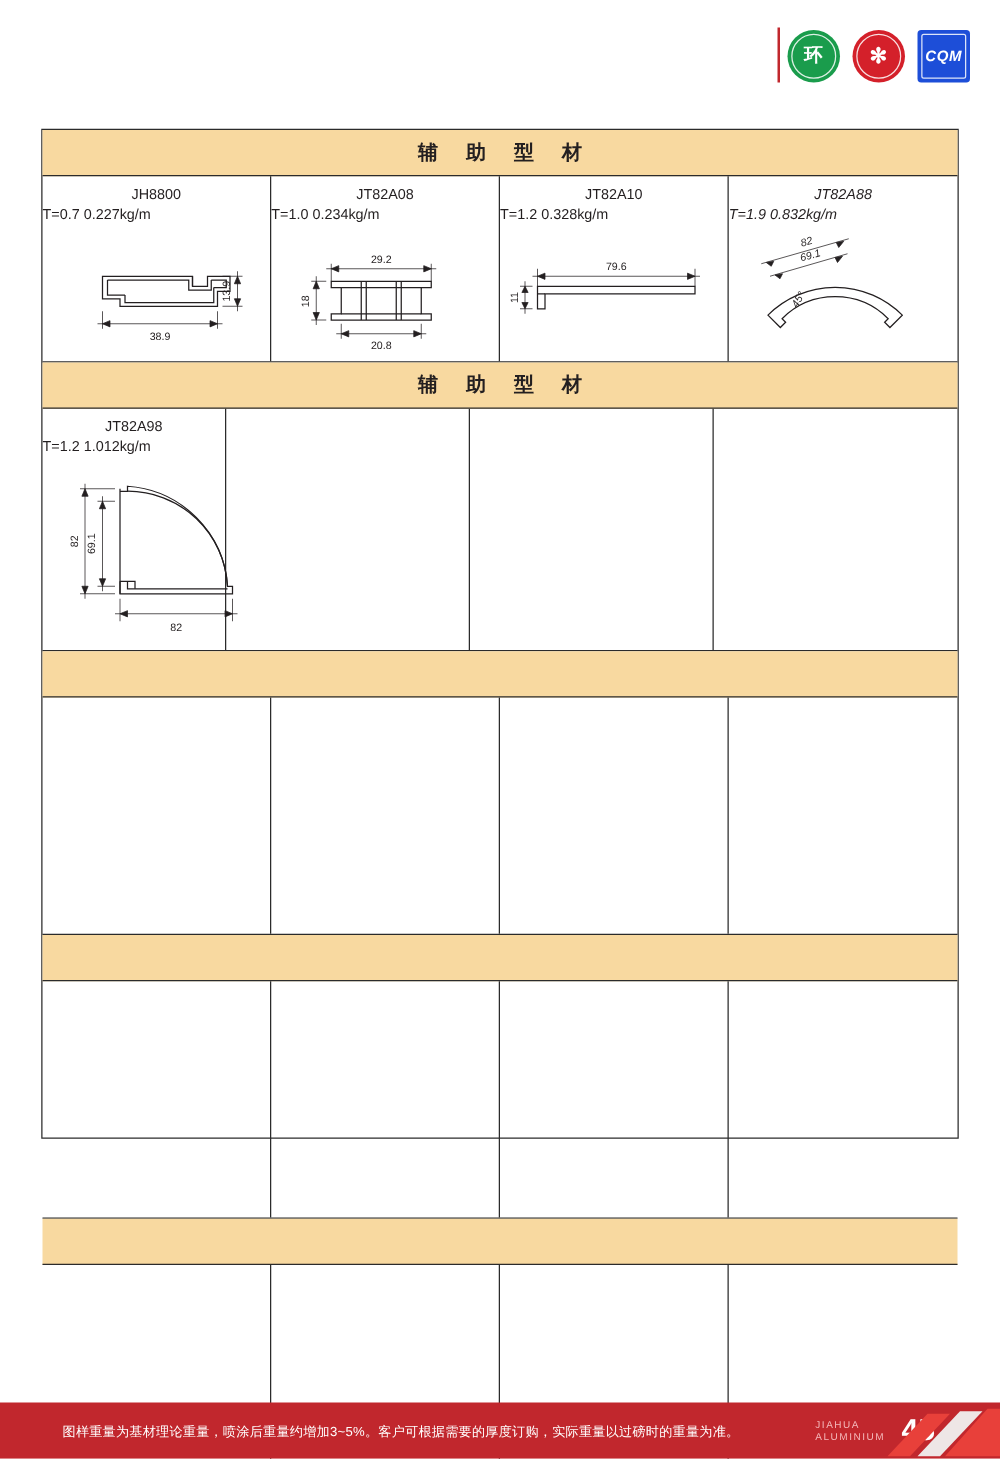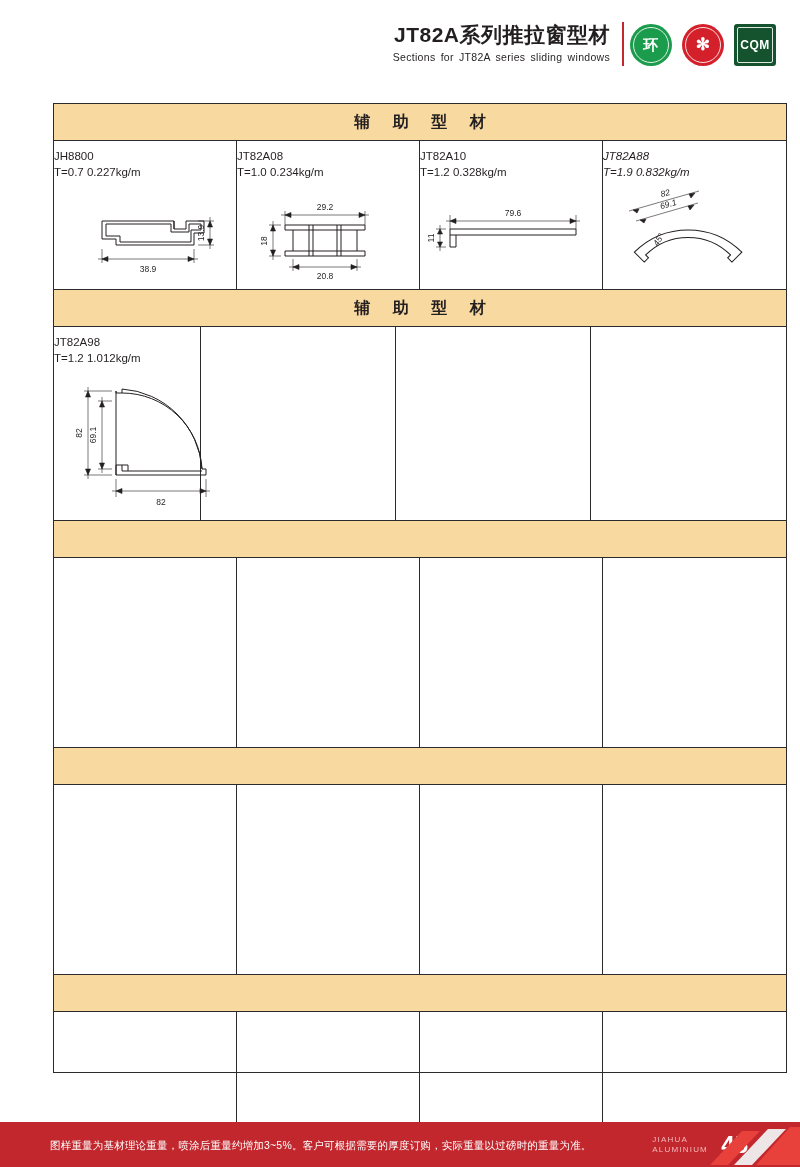--- a/index.html
+++ b/index.html
@@ -66,22 +66,23 @@
     height: 42px;
     border-radius: 50%;
     position: relative;
     display: flex;
     align-items: center;
     justify-content: center;
   }
   .logo-badge.green { background: #1a9c4c; }
   .logo-badge.red { background: #d4202a; }
   .logo-badge.cqm {
-    background: #14532d;
+    background: #1d4ed8;
     border-radius: 3px;
+    font-style: italic;
   }
   .logo-glyph {
     color: #ffffff;
     font-size: 13px;
     font-weight: bold;
     letter-spacing: 0.5px;
     text-align: center;
     line-height: 1.05;
   }
   .logo-badge.green .logo-glyph { font-size: 15px; }
@@ -94,24 +95,23 @@
     border-radius: 50%;
   }
   .logo-badge.cqm .logo-ring { border-radius: 2px; }
 
   
   .sheet {
     position: absolute;
     left: 33px;
     top: 103px;
     width: 734px;
-    height: 970px;
+    height: 808px;
     border: 1px solid #2b2b2b;
     box-sizing: border-box;
-    margin-left: 20px;
   }
   .band {
     height: 37px;
     background: #f8d9a0;
     border-bottom: 1px solid #2b2b2b;
     display: flex;
     align-items: center;
     justify-content: center;
     box-sizing: border-box;
   }
@@ -130,20 +130,21 @@
   .row:last-child { border-bottom: none; }
   .cell {
     width: 183.5px;
     border-right: 1px solid #2b2b2b;
     box-sizing: border-box;
     position: relative;
     padding-top: 7px;
   }
   .cell:last-child { border-right: none; font-style: italic; }
   .cell-code {
+    text-align: center;
     font-size: 11.5px;
     line-height: 16px;
     color: #231f20;
   }
   .cell-spec {
     text-align: left;
     font-size: 11.5px;
     line-height: 16px;
     color: #231f20;
   }
@@ -224,24 +225,20 @@
     bottom: 0;
     width: 110px;
     height: 62px;
     overflow: hidden;
   }
 </style>
 </head>
 <body>
 
 <div class="header">
-  <div class="header-text">
-    <div class="header-title">JT82A系列推拉窗型材</div>
-    <div class="header-sub">Sections for JT82A series sliding windows</div>
-  </div>
   <div class="header-divider"></div>
   <div class="logos">
     <div class="logo-badge green">
       <div class="logo-ring"></div>
       <div class="logo-glyph">环</div>
     </div>
     <div class="logo-badge red">
       <div class="logo-ring"></div>
       <div class="logo-glyph">✻</div>
     </div>

